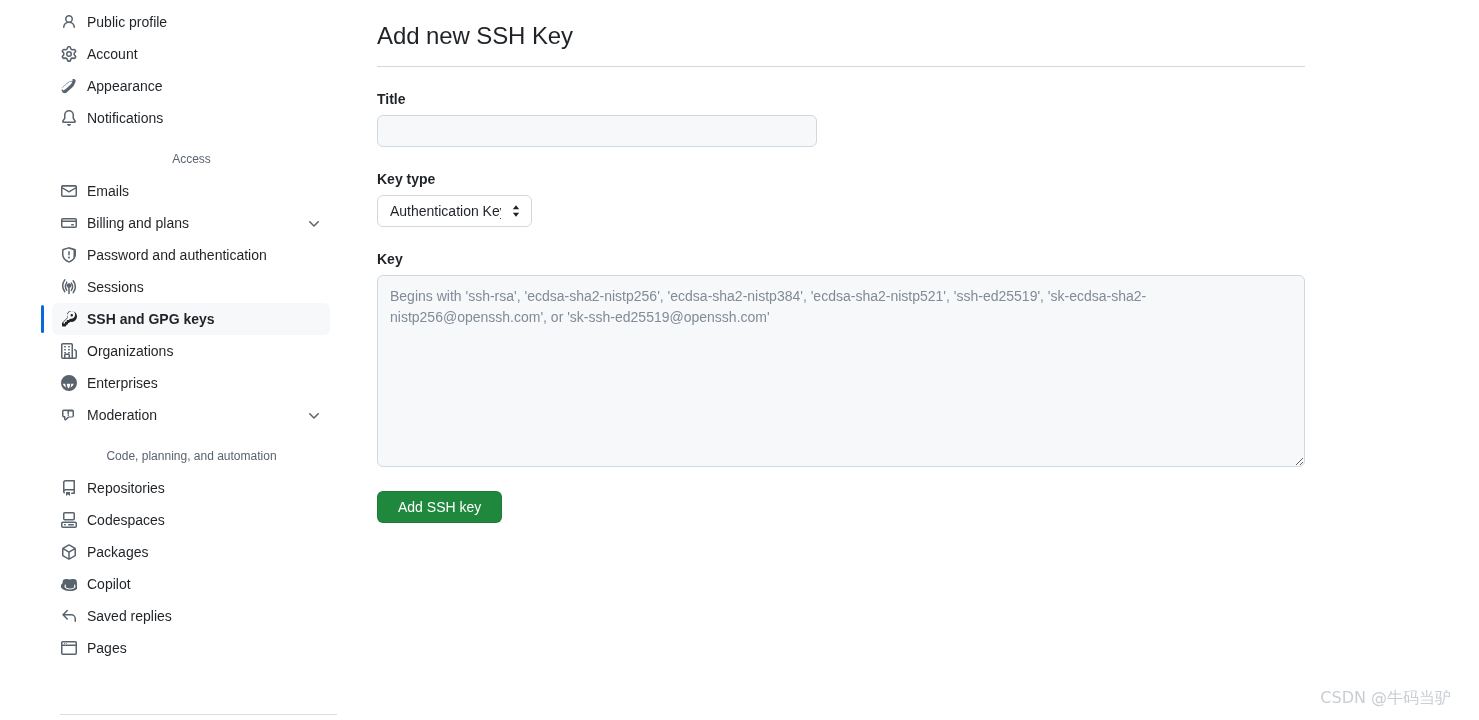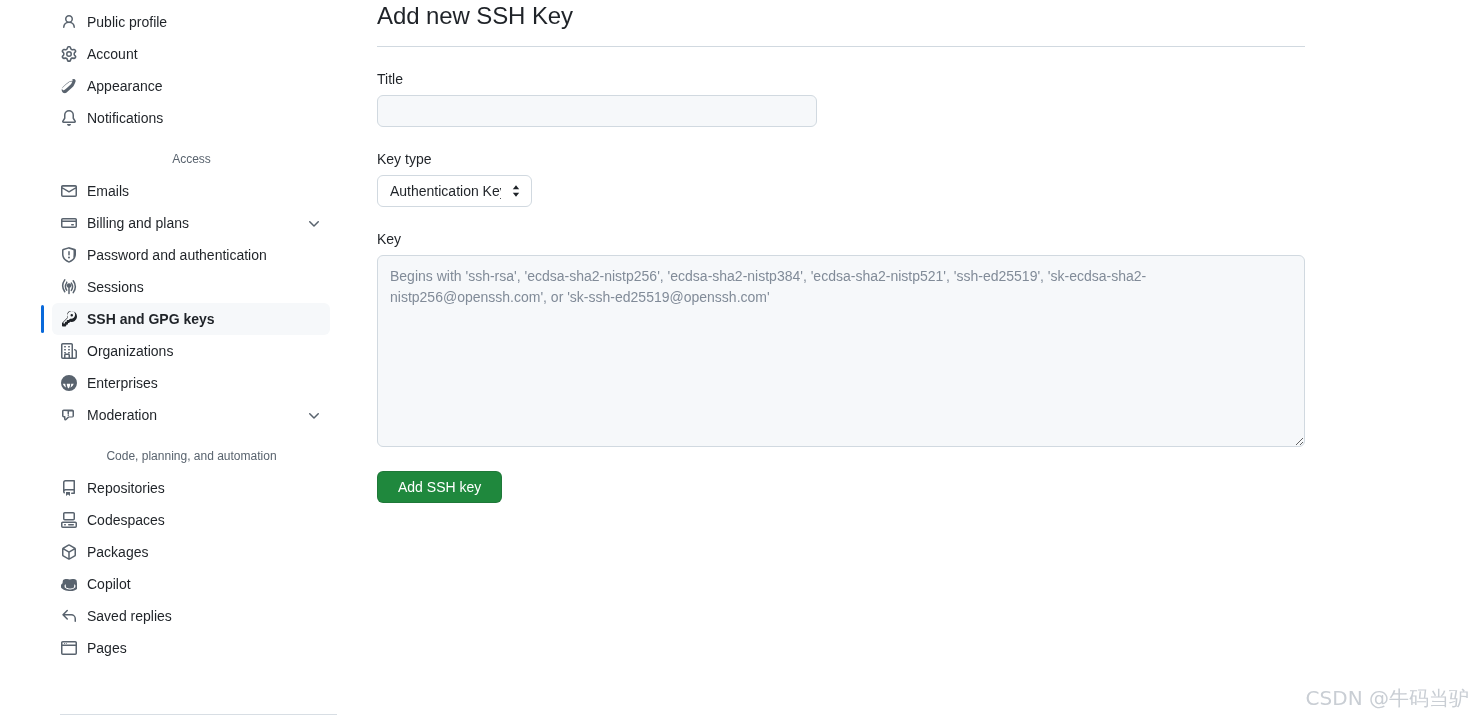--- a/index.html
+++ b/index.html
@@ -112,41 +112,41 @@
   .main {
     position: absolute;
     left: 377px;
     top: 0;
     width: 1102px;
     height: 720px;
   }
 
   .page-title {
     margin: 0;
-    padding-top: 0;
+    padding-top: 20px;
     font-size: 24px;
     line-height: 32px;
     font-weight: 400;
     color: #1f2328;
     letter-spacing: -0.1px;
   }
 
   .title-rule {
     width: 928px;
     height: 1px;
     background: #d1d9e0;
     margin-top: 14px;
   }
 
   .field-label {
     display: block;
     margin-top: 22px;
     font-size: 14px;
     line-height: 20px;
-    font-weight: 400;
+    font-weight: 700;
     color: #1f2328;
   }
 
   .title-input {
     display: block;
     width: 440px;
     height: 32px;
     margin-top: 6px;
     padding: 5px 12px;
     font-size: 14px;
@@ -222,23 +222,23 @@
     color: #ffffff;
     background: #1f883d;
     border: 1px solid rgba(31,35,40,0.15);
     border-radius: 6px;
     cursor: pointer;
     text-align: right;
   }
 
   .watermark {
     position: absolute;
-    right: 10px;
+    right: 28px;
     bottom: 12px;
-    font-size: 20px;
+    font-size: 16px;
     line-height: 20px;
     color: #c9ced4;
     font-family: "DejaVu Sans", sans-serif;
     user-select: none;
     white-space: nowrap;
   }
 </style>
 </head>
 <body>
 

